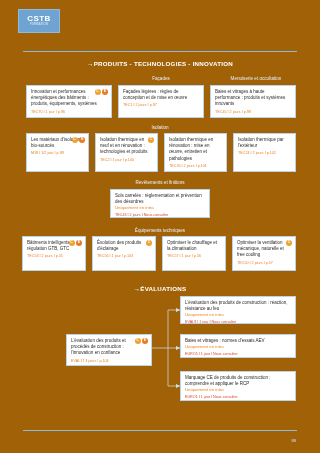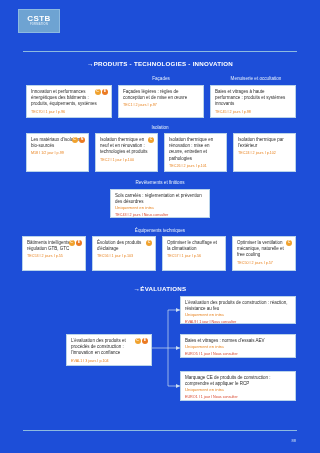--- a/index.html
+++ b/index.html
@@ -2,21 +2,21 @@
 <html><head>
 <meta charset="utf-8">
 <style>
   * { box-sizing: border-box; margin: 0; padding: 0; }
   html, body {
     width: 320px; height: 453px;
     background: #4a87c4;
     font-family: "Liberation Sans", sans-serif;
     overflow: hidden;
   }
-  .page { position: relative; width: 320px; height: 453px; background: #1d4ed8; }
+  .page { position: relative; width: 320px; height: 453px; background: #a16207; }
 
   
   .logo {
     position: absolute; left: 18px; top: 9px;
     width: 42px; height: 24px;
     background: #6ea3d2;
     border: 1px solid #8dbae0;
     display: flex; flex-direction: column;
     align-items: center; justify-content: center;
     line-height: 1;

